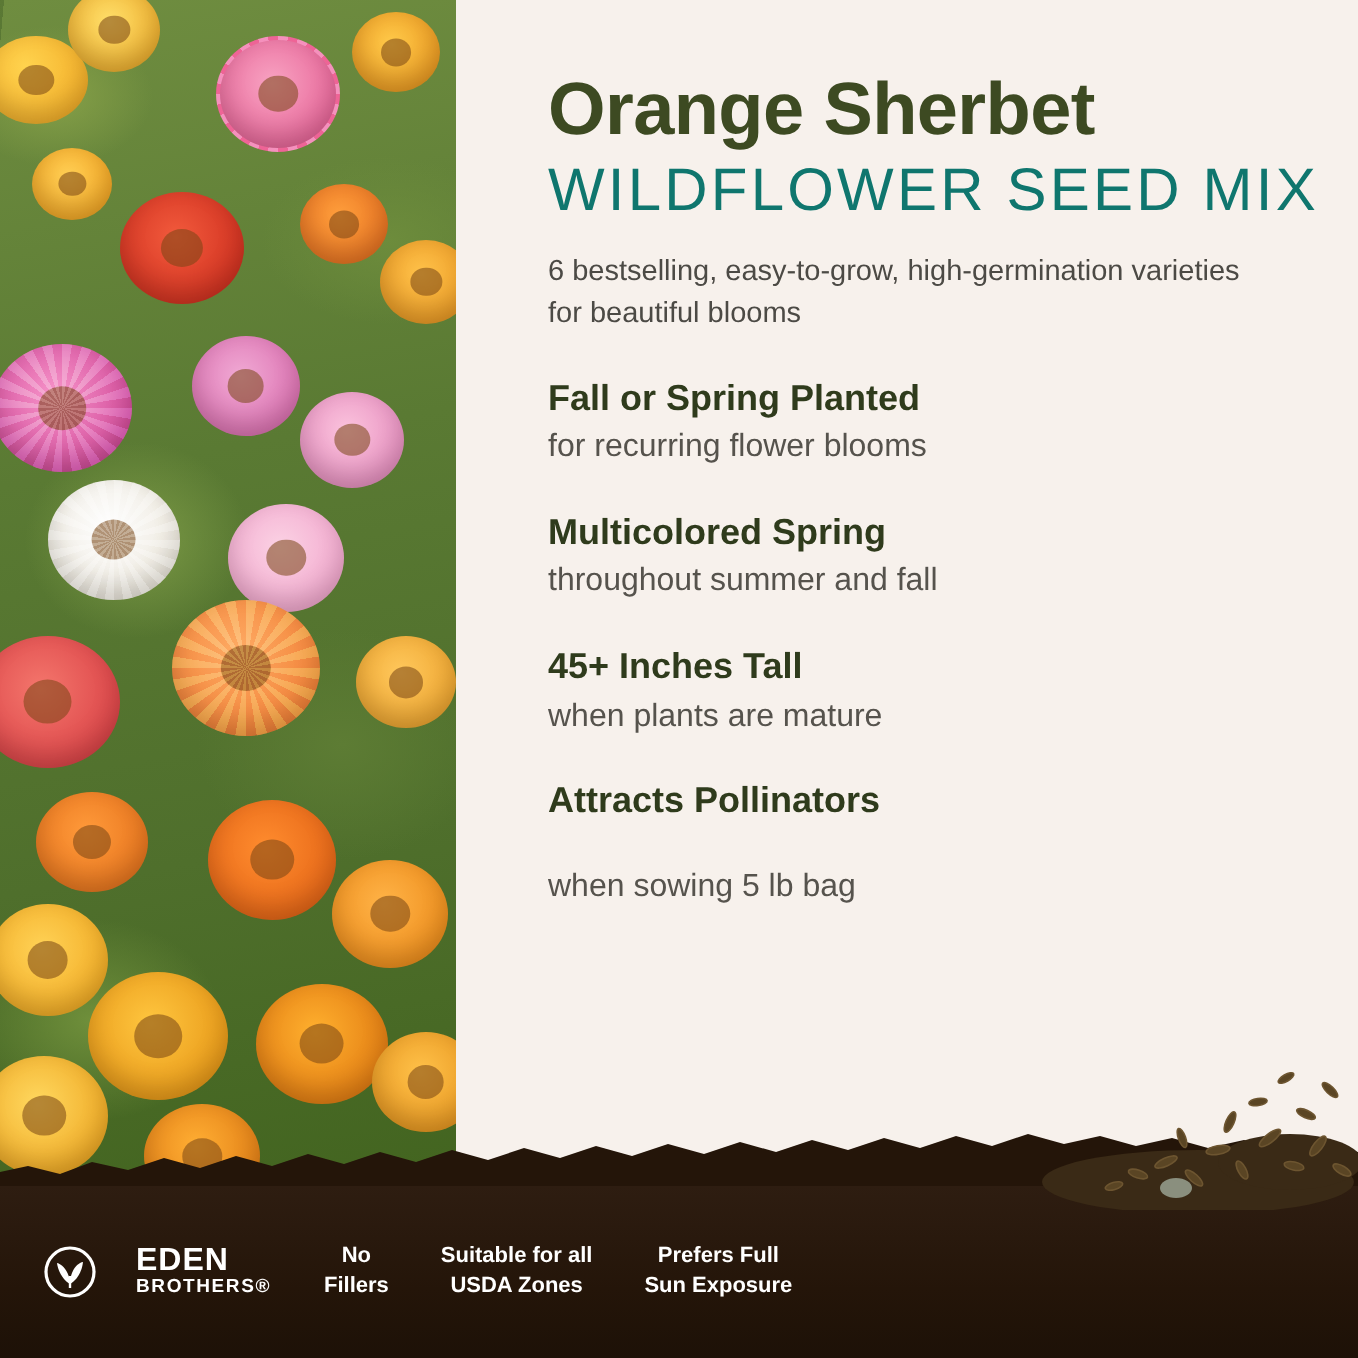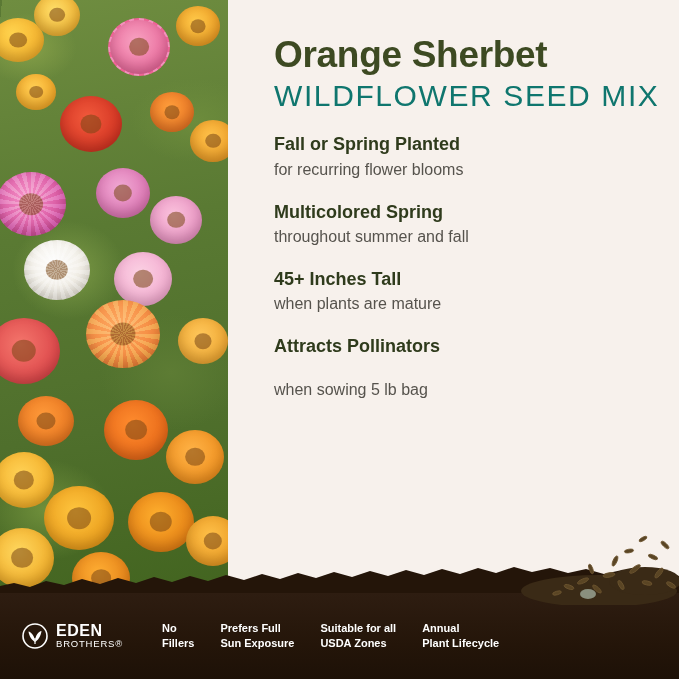--- a/index.html
+++ b/index.html
@@ -161,50 +161,51 @@
     width: 679px;
     height: 86px;
     display: flex;
     align-items: center;
     box-sizing: border-box;
     padding: 0 22px 0 22px;
   }
   #brand {
     display: flex;
     align-items: center;
-    gap: 8px;
+    gap: 20px;
     width: 140px;
     flex: 0 0 auto;
   }
   #brand-mark {
     width: 26px;
     height: 26px;
     flex: 0 0 auto;
   }
   #brand-text {
     line-height: 1.02;
     color: #ffffff;
   }
   #brand-line1 {
     font-size: 16px;
     font-weight: bold;
     letter-spacing: 0.5px;
   }
   #brand-line2 {
     font-size: 9.5px;
-    font-weight: normal;
+    font-weight: bold;
     letter-spacing: 0.8px;
   }
   .foot-item {
     color: #ffffff;
     font-size: 11px;
     font-weight: bold;
     line-height: 1.35;
     margin-right: 26px;
     white-space: pre-line;
+    text-align: center;
   }
 </style>
 </head>
 <body>
 
 <div id="card">
 
   <div id="photo">
     <div class="leaf-bg"></div>
     <div class="stems"></div>
@@ -236,20 +237,21 @@
     <div class="blossom" style="left:44px;  top:486px; width:70px; height:64px; background:radial-gradient(circle at 45% 40%, #ffc63f, #e08a0c);"></div>
     <div class="blossom" style="left:128px; top:492px; width:66px; height:60px; background:radial-gradient(circle at 45% 40%, #ffb02e, #d96c0a);"></div>
     <div class="blossom" style="left:-10px; top:528px; width:64px; height:60px; background:radial-gradient(circle at 45% 40%, #ffd85f, #ea9a12);"></div>
     <div class="blossom" style="left:186px; top:516px; width:54px; height:50px; background:radial-gradient(circle at 45% 40%, #ffc149, #e08a14);"></div>
     <div class="blossom" style="left:72px;  top:552px; width:58px; height:52px; background:radial-gradient(circle at 45% 40%, #ffae33, #d9710e);"></div>
   </div>
 
   <div id="content">
     <h1 id="title">Orange Sherbet</h1>
     <div id="subtitle">WILDFLOWER SEED MIX</div>
+    <p id="tagline">6 bestselling, easy-to-grow, high-germination varieties for beautiful blooms</p>
 
     <div class="feature">
       <div class="feature-title">Fall or Spring Planted</div>
       <div class="feature-sub">for recurring flower blooms</div>
     </div>
     <div class="feature">
       <div class="feature-title">Multicolored Spring</div>
       <div class="feature-sub">throughout summer and fall</div>
     </div>
     <div class="feature">
@@ -307,21 +309,19 @@
         <rect x="12.4" y="15" width="1.2" height="6" fill="#ffffff"></rect>
       </svg>
       <div id="brand-text">
         <div id="brand-line1">EDEN</div>
         <div id="brand-line2">BROTHERS®</div>
       </div>
     </div>
 
     <div class="foot-item">No
 Fillers</div>
+    <div class="foot-item">Suitable for all
+USDA Zones</div>
     <div class="foot-item">Prefers Full
 Sun Exposure</div>
-    <div class="foot-item">Suitable for all
-USDA Zones</div>
-    <div class="foot-item">Annual
-Plant Lifecycle</div>
   </div>
 
 </div>
 
 </body></html>

